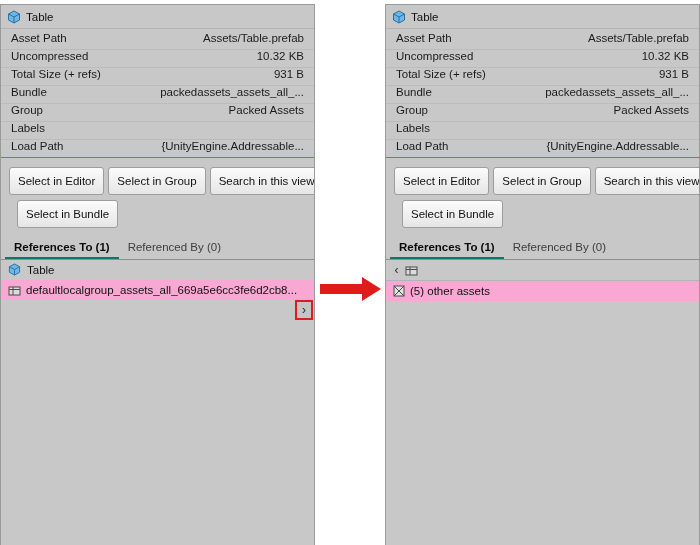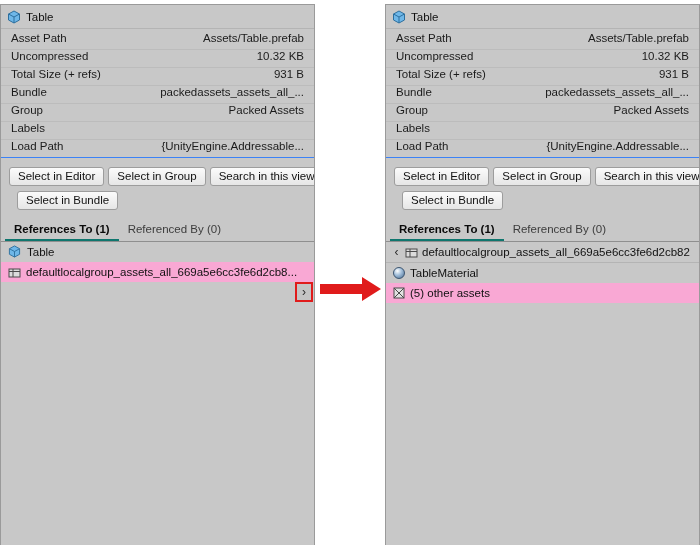--- a/index.html
+++ b/index.html
@@ -85,21 +85,21 @@
     display: flex;
     gap: 4px;
     padding: 7px 8px 0 8px;
     box-sizing: border-box;
   }
   .button-row.second { padding-top: 5px; margin-left: 8px; }
   .btn {
     background: linear-gradient(#fbfbfb, #e6e6e6);
     border: 1px solid #9d9d9d;
     border-radius: 3px;
-    height: 19px;
+    height: 28px;
     line-height: 17px;
     padding: 0 8px;
     font-size: 11.5px;
     color: #111111;
     font-family: "Liberation Sans", sans-serif;
     white-space: nowrap;
     box-sizing: border-box;
     cursor: default;
   }
 
@@ -375,27 +375,22 @@
   <div class="list-area">
     <div class="back-row">
       <span class="back-chevron">‹</span>
       <span class="bundle-icon">
         <svg width="13" height="13" viewBox="0 0 13 13">
           <rect x="1" y="3" width="11" height="8" fill="#dcdcdc" stroke="#4a4a4a" stroke-width="1"></rect>
           <path d="M1 5.5 L12 5.5" stroke="#4a4a4a" stroke-width="1"></path>
           <path d="M5 3 L5 11" stroke="#4a4a4a" stroke-width="1"></path>
         </svg>
       </span>
-      <span class="label">defaultlocalgroup_assets_all_669a5e6cc3fe6d2cb82</span>
-    </div>
-
-    <div class="list-row">
-      <span class="sphere-icon"></span>
-      <span class="label">TableMaterial</span>
-    </div>
+    </div>
+
 
     <div class="list-row alt">
       <span class="other-icon">
         <svg width="12" height="12" viewBox="0 0 12 12">
           <rect x="1" y="1" width="10" height="10" fill="#e2e2e2" stroke="#4a4a4a" stroke-width="1"></rect>
           <path d="M1 1 L11 11 M11 1 L1 11" stroke="#4a4a4a" stroke-width="1"></path>
         </svg>
       </span>
       <span class="label">(5) other assets</span>
     </div>

